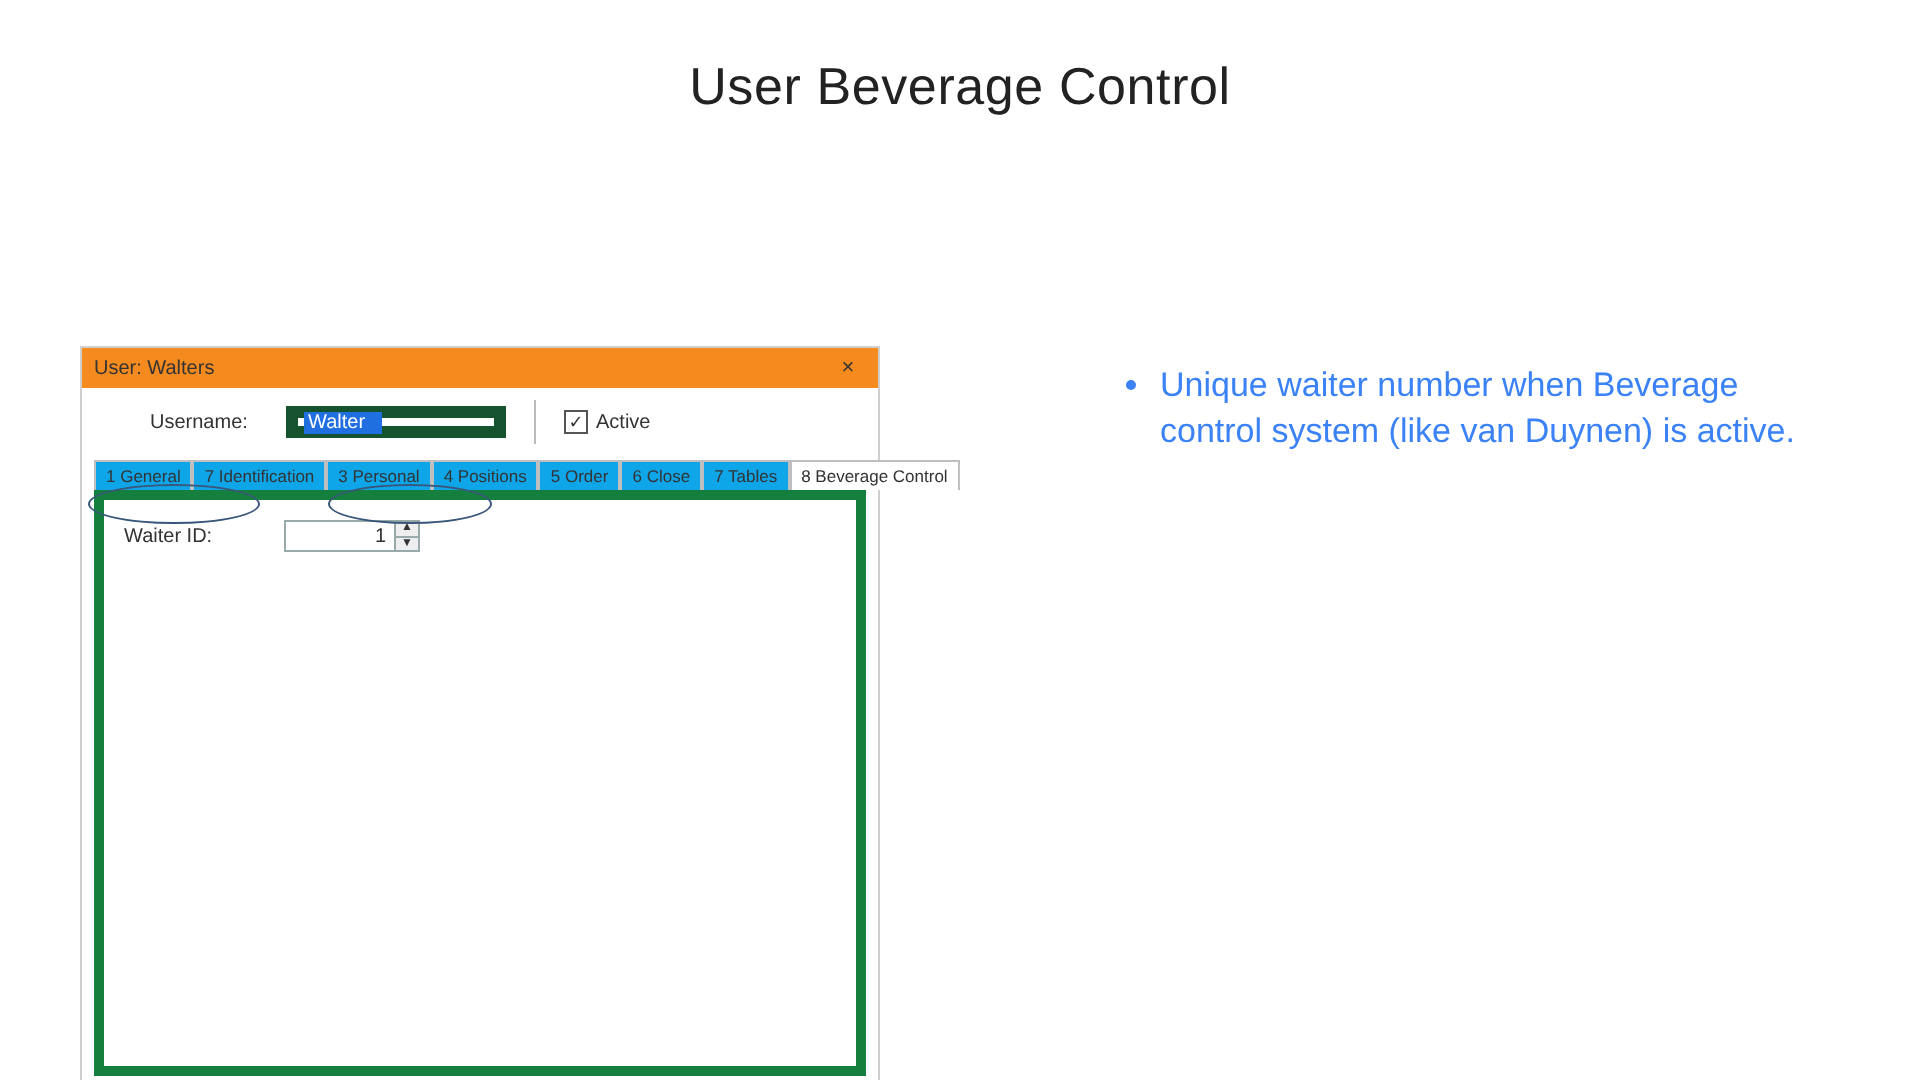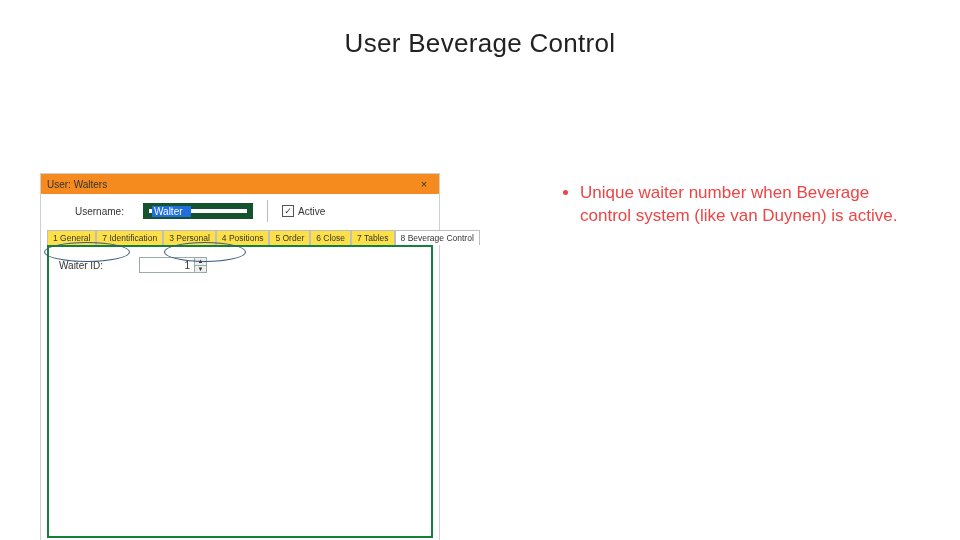--- a/index.html
+++ b/index.html
@@ -22,21 +22,21 @@
     font-weight: 400;
     color: #222;
     letter-spacing: 0.3px;
   }
   .bullet-block {
     position: absolute;
     top: 182px;
     left: 560px;
     width: 340px;
     font-size: 17px;
-    color: #ef4444;
+    color: #3b82f6;
     line-height: 1.35;
   }
   .bullet-block ul { margin: 0; padding-left: 20px; }
   .bullet-block li { list-style: disc; }
 
   .window {
     position: absolute;
     top: 173px;
     left: 40px;
     width: 400px;
@@ -101,32 +101,32 @@
     display: flex;
     gap: 0;
     padding: 6px 6px 0 6px;
     font-size: 8.5px;
     color: #333;
   }
   .tab {
     padding: 2px 5px;
     border: 1px solid #bfbfbf;
     border-bottom: none;
-    background: #fde047;
+    background: #0ea5e9;
     white-space: nowrap;
   }
   .tab.active {
     background: #ffffff;
     position: relative;
     z-index: 2;
   }
   .tab-panel {
     flex: 1;
     margin: 0 6px 6px 6px;
-    border: 2px solid #15803d;
+    border: 5px solid #15803d;
     background: #ffffff;
     position: relative;
     padding: 10px;
   }
   .field-row {
     display: flex; align-items: center; gap: 10px;
   }
   .spinner {
     display: flex; align-items: stretch; height: 16px;
     border: 1px solid #9aa; background: #fff;

